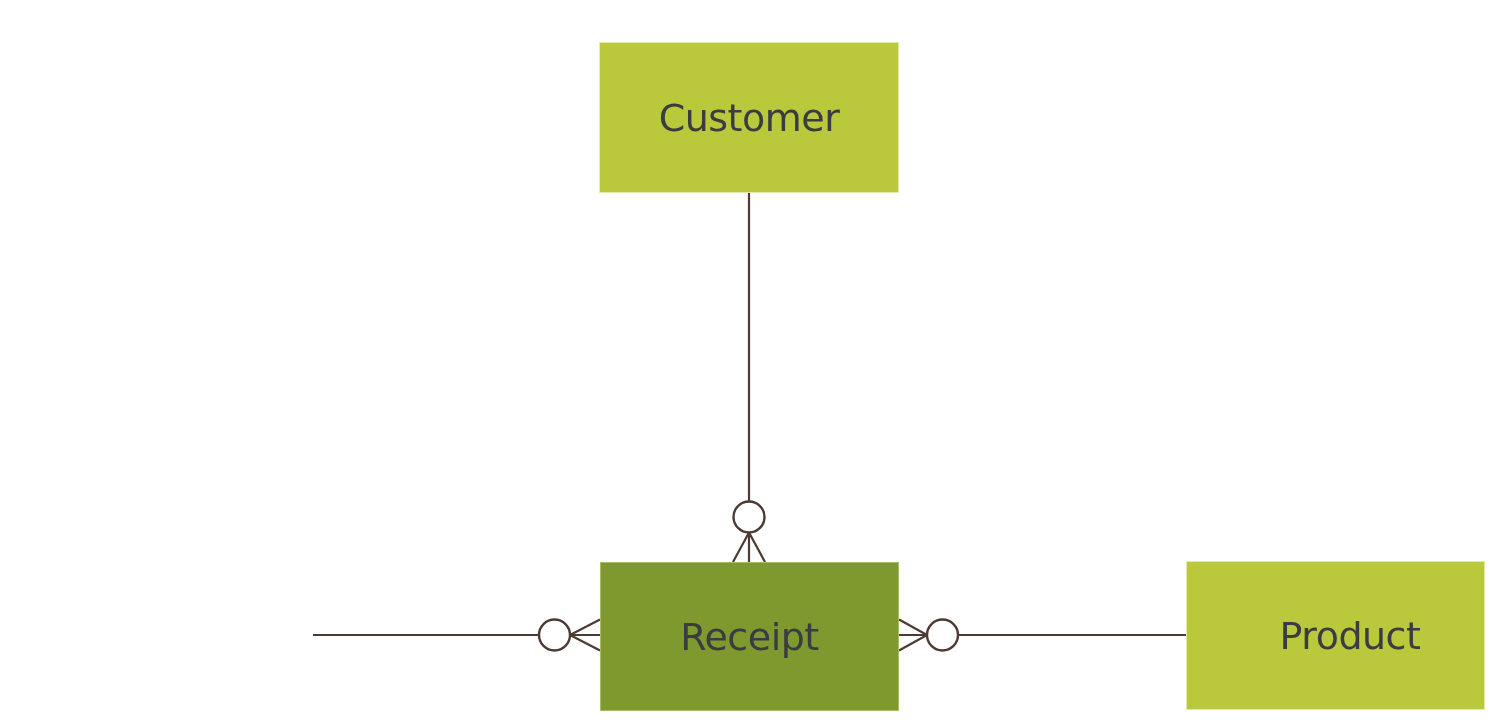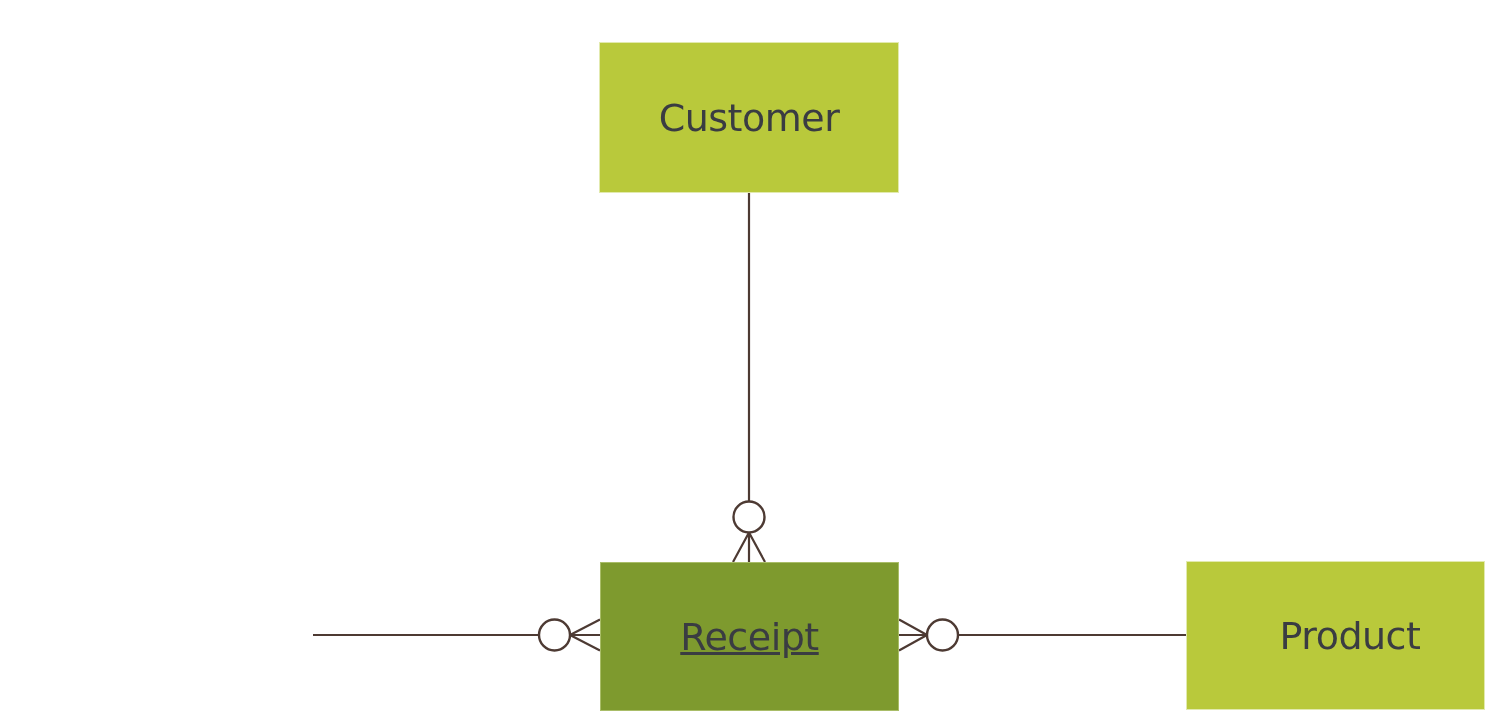--- a/index.html
+++ b/index.html
@@ -50,21 +50,21 @@
   .entity.light{
     background:var(--fill-light);
     border:1px solid var(--border-light);
   }
   .entity.dark{
     background:var(--fill-dark);
     border:1px solid var(--border-dark);
   }
   #e-customer{left:599px;top:17px;width:300px;height:151px;margin-top:25px;}
   #e-staff{left:14px;top:563px;width:299px;height:147px;}
-  #e-receipt{left:600px;top:562px;width:299px;height:149px;text-decoration:underline;}
+  #e-receipt{left:600px;top:562px;width:299px;height:149px;}
   #e-product{left:1186px;top:561px;width:299px;height:149px;padding-left:29px;}
 </style>
 </head>
 <body>
 
 <div id="canvas">
 
   <svg id="connector-layer" viewBox="0 0 1500 726" xmlns="http://www.w3.org/2000/svg">
 
     <g>

